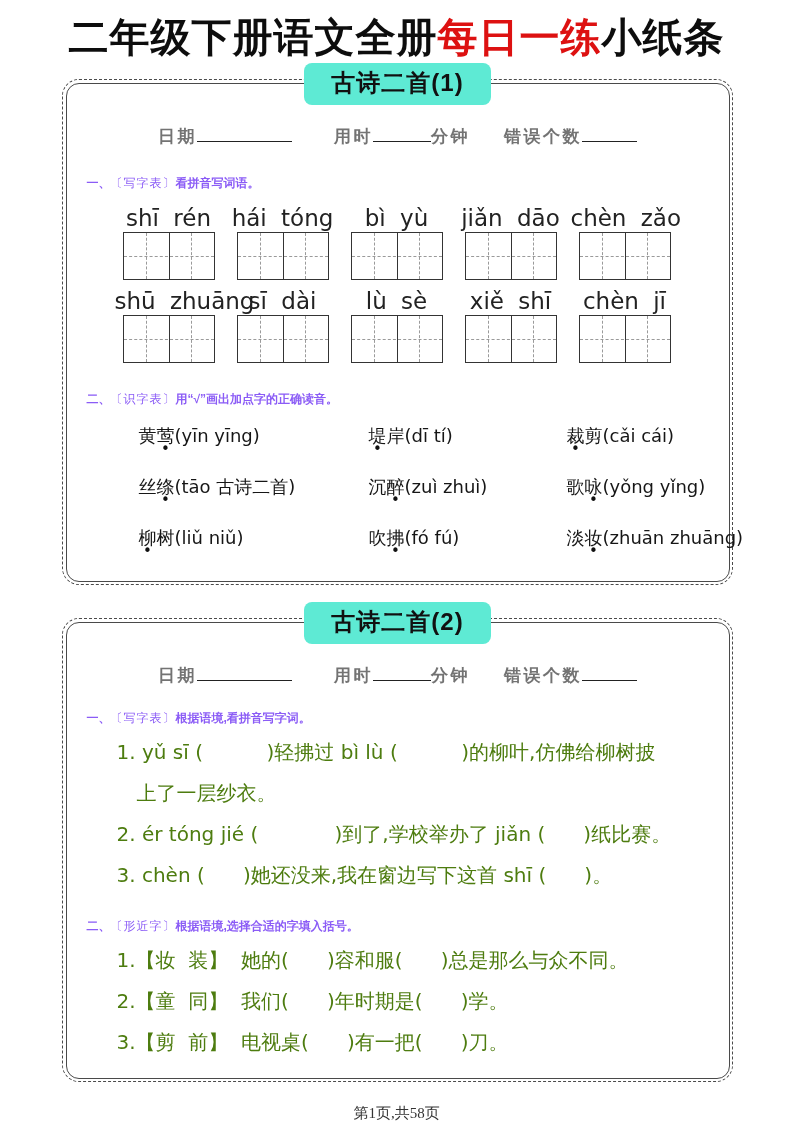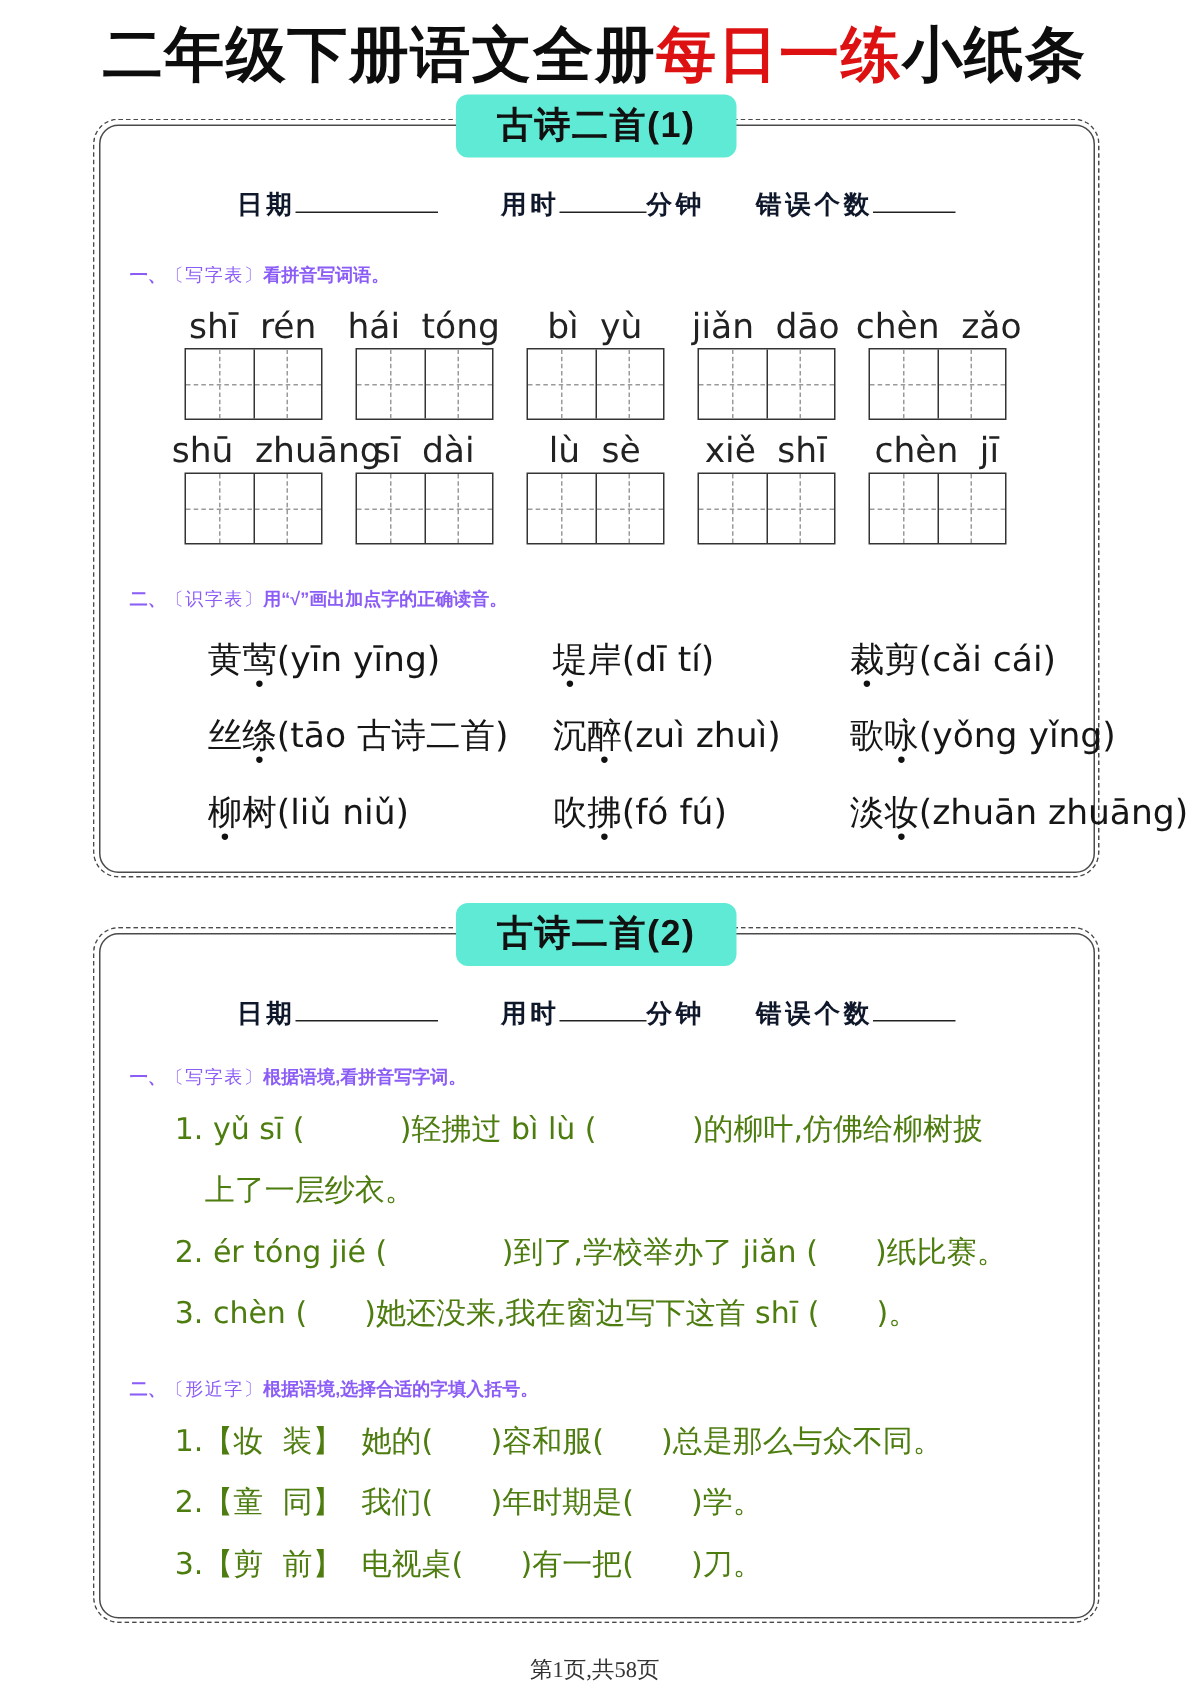--- a/index.html
+++ b/index.html
@@ -31,21 +31,21 @@
     background:#5eead4;border-radius:8px;
     padding:4px 27px 6px;
     font-size:24px;font-weight:bold;letter-spacing:1px;color:#111;
   }
 
   
   .meta-row{
     margin-top:20px;height:26px;
     display:flex;justify-content:center;align-items:baseline;
     font-family:"Liberation Serif",serif;
-    font-size:17px;font-weight:bold;letter-spacing:2.5px;color:#0f172a;
+    font-size:17px;font-weight:bold;letter-spacing:2.5px;color:#737373;
   }
   .uline{display:inline-block;height:3px;border-bottom:1.7px solid #222;vertical-align:-3px;}
   .u95{width:95px;} .u58{width:58px;} .u55{width:55px;}
   .gap42{display:inline-block;width:42px;} .gap34{display:inline-block;width:34px;}
 
   
   .qhead{margin-top:18px;font-size:12px;font-weight:bold;line-height:28px;color:#8b5cf6;}
   .qtag{font-family:"Liberation Serif",serif;font-weight:400;letter-spacing:1px;}
 
   
@@ -61,21 +61,21 @@
   }
   .gridbox i{position:absolute;display:block;}
   .gridbox .vs{left:50%;top:0;bottom:0;border-left:1.3px solid #343434;}
   .gridbox .vd1{left:25%;top:0;bottom:0;border-left:1px dashed #9a9a9a;}
   .gridbox .vd2{left:75%;top:0;bottom:0;border-left:1px dashed #9a9a9a;}
   .gridbox .hd{top:50%;left:0;right:0;border-top:1px dashed #9a9a9a;}
 
   
   .choices{padding-left:52px;margin-top:4px;}
   .crow{display:grid;grid-template-columns:230px 198px 1fr;margin-top:11px;height:40px;align-items:start;}
-  .citem{font-family:"DejaVu Sans",sans-serif;font-size:23px;white-space:nowrap;color:#161616;}
+  .citem{font-family:"DejaVu Sans",sans-serif;font-size:18px;white-space:nowrap;color:#161616;}
   .dotchar{position:relative;display:inline-block;}
   .dotchar::after{
     content:"\2022";position:absolute;left:50%;transform:translateX(-50%);
     top:100%;margin-top:-4px;font-size:15px;line-height:10px;color:#111;
   }
 
   
   .sline{
     font-family:"DejaVu Sans",sans-serif;
     font-size:20px;line-height:41px;padding-left:30px;

